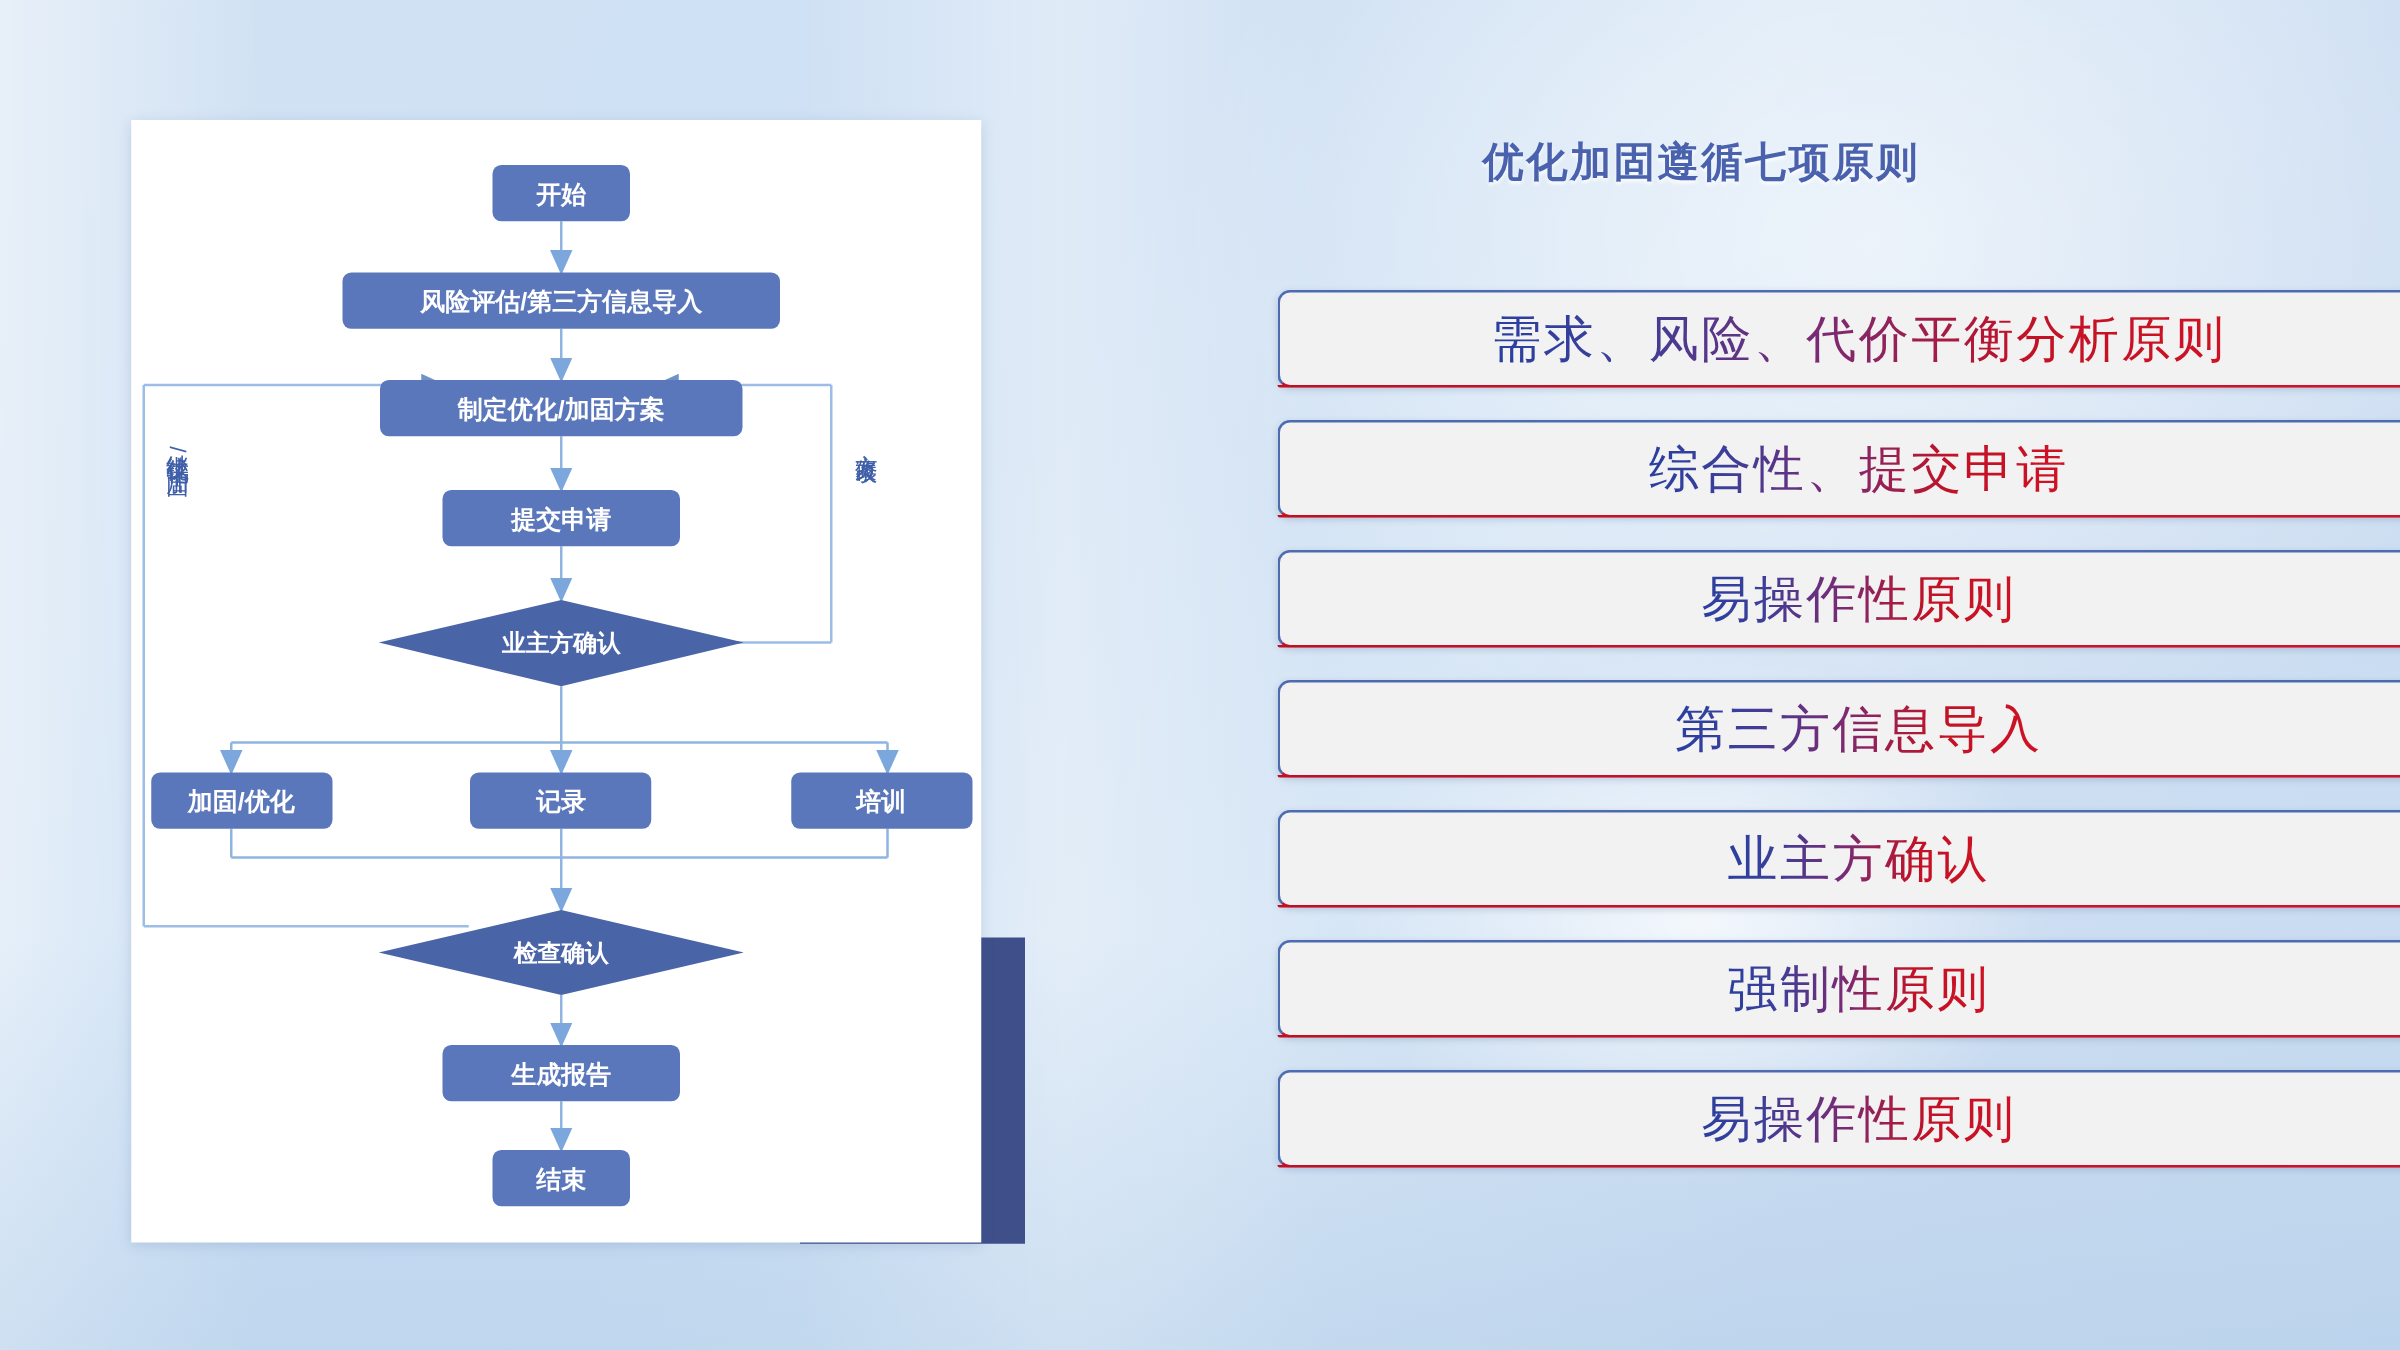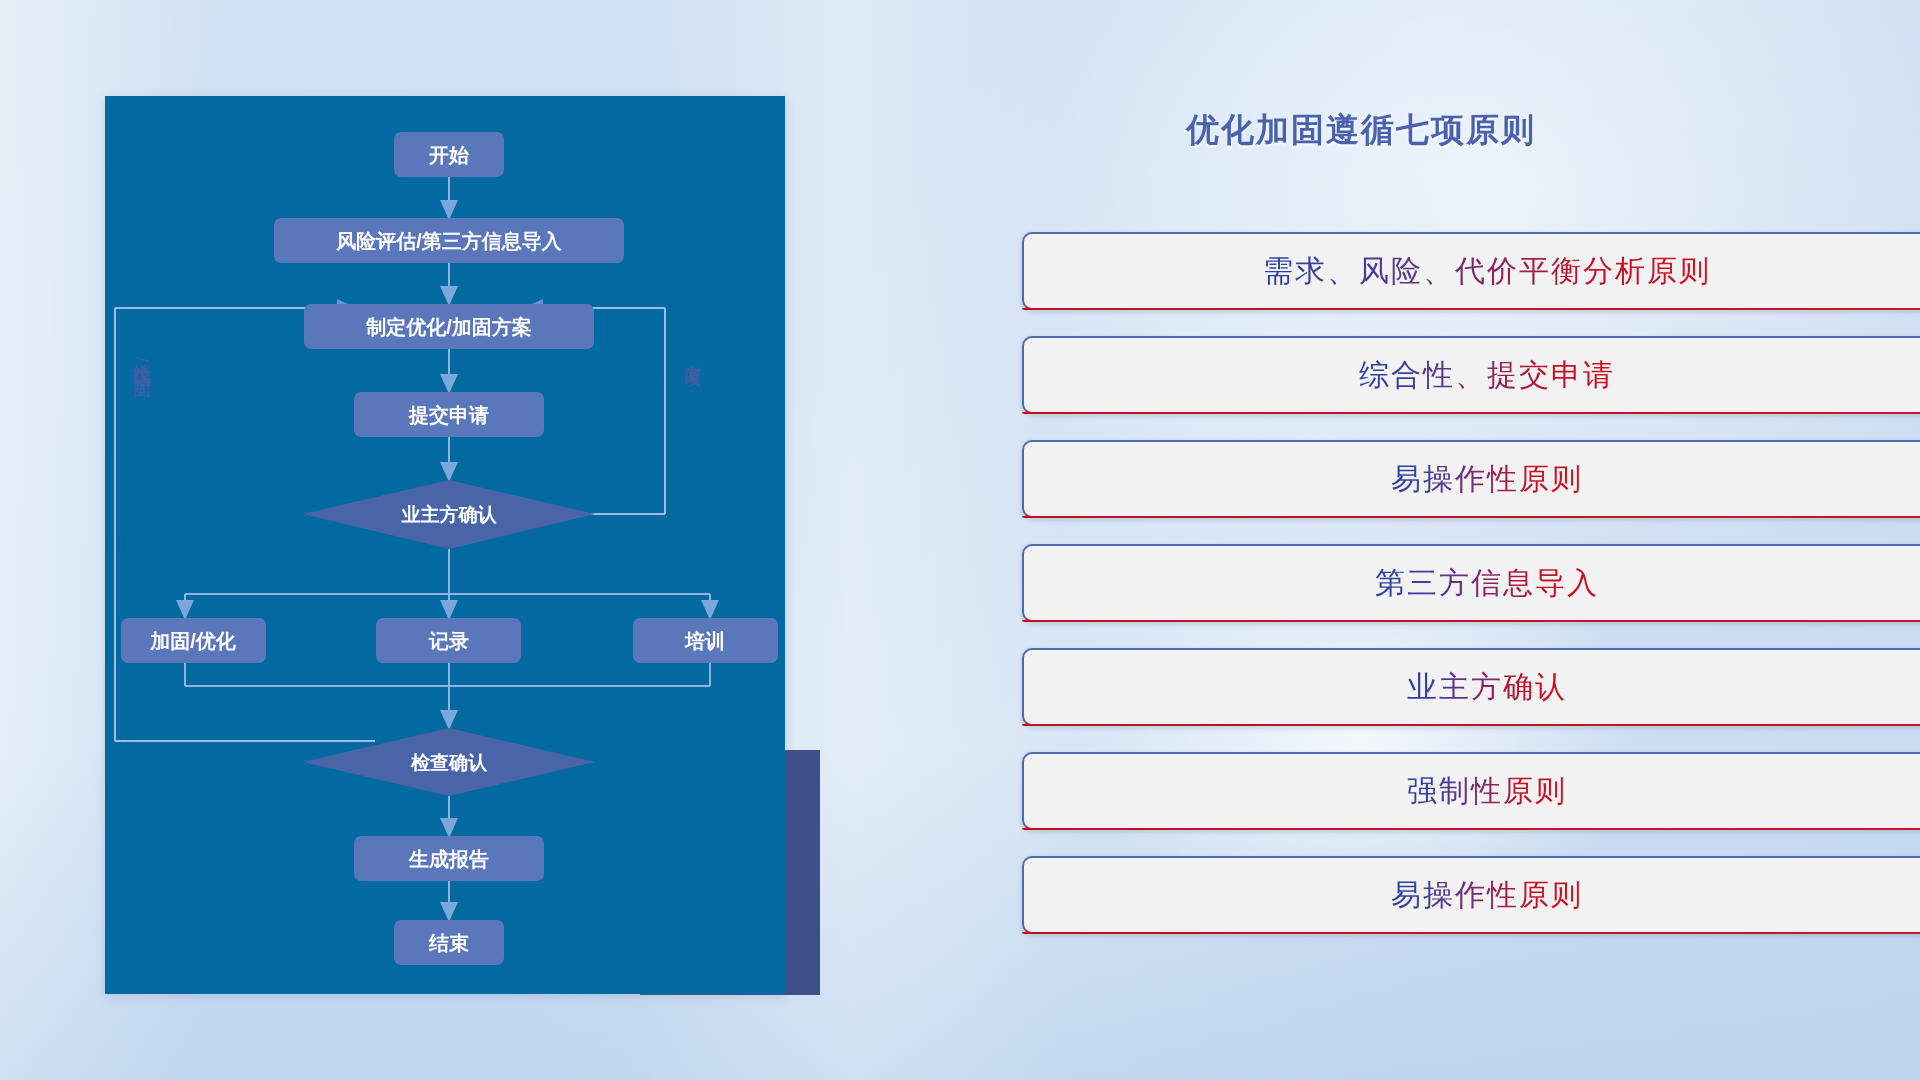--- a/index.html
+++ b/index.html
@@ -20,21 +20,21 @@
       background:linear-gradient(90deg,rgba(255,255,255,.48),rgba(255,255,255,0));}
   #bg-streak-b{position:absolute;left:640px;top:0;width:420px;height:1080px;
       background:linear-gradient(90deg,rgba(255,255,255,0),rgba(255,255,255,.35),rgba(255,255,255,0));}
   #bg-streak-c{position:absolute;left:0;bottom:0;width:1920px;height:330px;
       background:linear-gradient(0deg,rgba(170,200,230,.40),rgba(170,200,230,0));}
   #bg-glow{position:absolute;left:1080px;top:520px;width:560px;height:430px;
       background:radial-gradient(closest-side,rgba(255,255,255,.75),rgba(255,255,255,0));}
 
   
   #flow-shadow{position:absolute;left:640px;top:750px;width:180px;height:245px;background:#3f4f8a;}
-  #flow-card{position:absolute;left:105px;top:96px;width:680px;height:898px;background:#0369a1;
+  #flow-card{position:absolute;left:105px;top:96px;width:680px;height:898px;background:#ffffff;
       box-shadow:0 2px 10px rgba(60,90,140,.18);}
   #flow-svg{position:absolute;left:0;top:0;}
 
   
   #title{
     position:absolute;left:1186px;top:108px;width:620px;
     font-size:33px;font-weight:bold;letter-spacing:2px;color:#4a62ad;
     text-shadow:0 2px 3px rgba(255,255,255,.85);
     white-space:nowrap;
   }
@@ -47,21 +47,21 @@
     border-right-color:#9c3d63;
     box-shadow:0 2px 5px rgba(90,110,150,.25);
     display:flex;align-items:center;justify-content:center;
     overflow:visible;
   }
   .principle-card::after{
     content:"";position:absolute;left:-2px;right:-2px;bottom:-2px;height:2px;
     background:linear-gradient(90deg,#c01024,#d3122a);border-radius:0 0 10px 10px;
   }
   .principle-text{
-    font-size:30px;font-weight:500;letter-spacing:2px;
+    font-size:40px;font-weight:500;letter-spacing:2px;
     background:linear-gradient(90deg,#2a3fa0 0%,#3b3f9a 18%,#7a2a73 45%,#c11226 72%,#cf1224 100%);
     -webkit-background-clip:text;background-clip:text;color:transparent;
     -webkit-text-fill-color:transparent;
     white-space:nowrap;
   }
 </style>
 </head>
 <body>
 
 <div id="bg">

